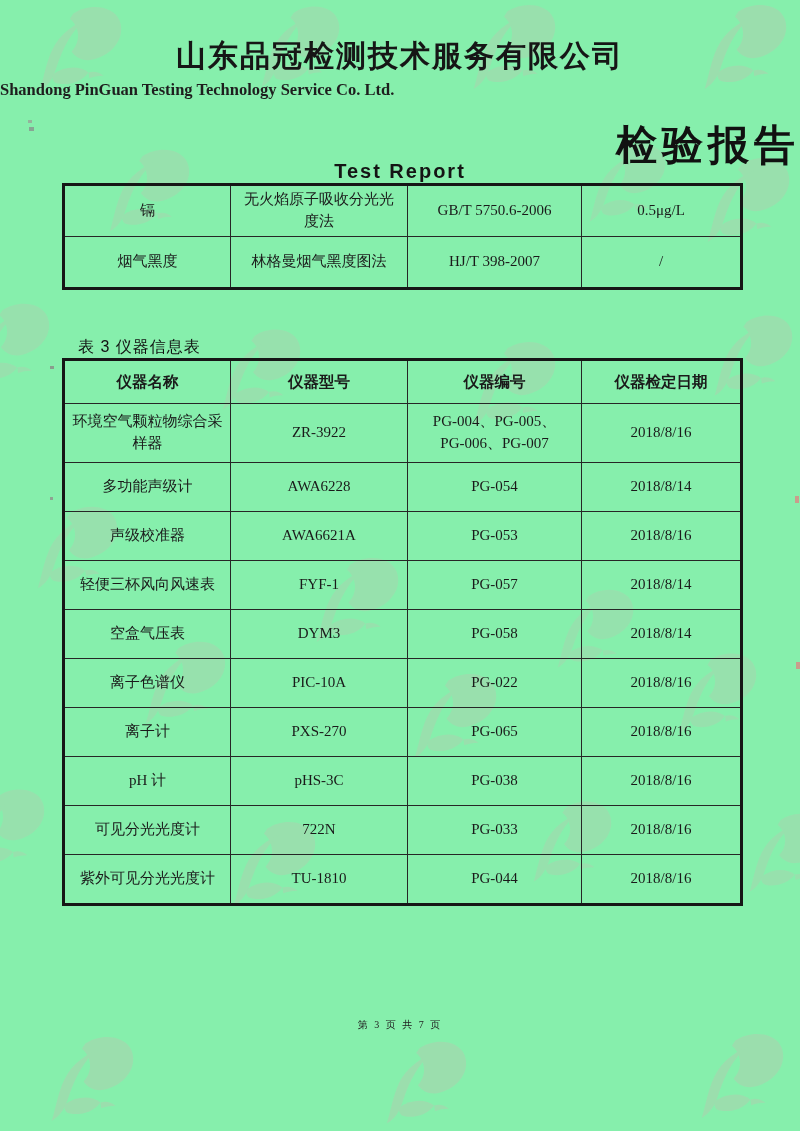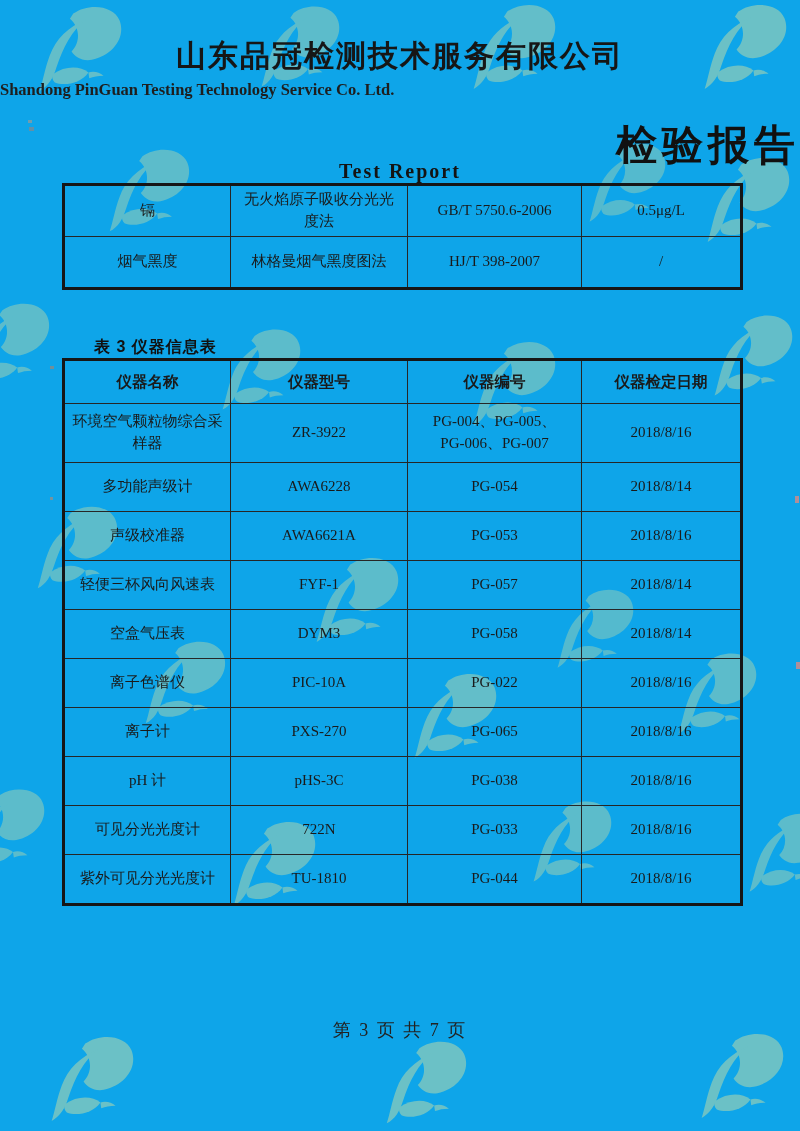--- a/index.html
+++ b/index.html
@@ -1,20 +1,20 @@
 <!DOCTYPE html>
 <html><head>
 <meta charset="utf-8">
 <style>
   html,body{margin:0;padding:0;background:#e8e8e6;}
   .page{
     position:relative;
     width:800px;height:1131px;
     margin:0 auto;
-    background:#0ea5e9;
+    background:#86efac;
     overflow:hidden;
     font-family:"Liberation Serif","DejaVu Serif",serif;
     color:#1c1c1c;
   }
   
   .wm{position:absolute;pointer-events:none;}
   
   .company-cn{
     position:absolute;top:36px;left:0;width:100%;
     text-align:center;font-size:30px;font-weight:bold;
@@ -29,21 +29,21 @@
   .title-cn{
     position:absolute;top:118px;left:0;width:100%;
     text-align:right;font-size:41px;font-weight:bold;
     letter-spacing:5px;color:#111;
     font-family:"Liberation Sans","DejaVu Sans",sans-serif;
   }
   .title-en{
     position:absolute;top:160px;left:0;width:100%;
     text-align:center;font-size:20px;font-weight:bold;
     letter-spacing:2px;color:#141414;
-    font-family:Liberation Serif, serif;
+    font-family:Liberation Sans, sans-serif;
   }
   
   table{border-collapse:collapse;table-layout:fixed;}
   .doc-table{
     position:absolute;left:62px;width:678px;
     border:3px solid #161616;
   }
   .doc-table td,.doc-table th{
     border:1.6px solid #262626;
     text-align:center;vertical-align:middle;
@@ -59,29 +59,28 @@
     font-family:Liberation Serif, serif;
   }
   .top-table{top:183px;}
   .top-table td{height:46px;}
   .main-table{top:358px;}
   .main-table .hdr th{height:38px;}
   .main-table td{height:44px;}
   .main-table .tall td{height:54px;}
   .table-caption{
     position:absolute;top:337px;left:78px;
-    font-size:16px;font-weight:bold;color:#111;
+    font-size:16px;font-weight:normal;color:#111;
     letter-spacing:1px;
     font-family:"Liberation Sans","DejaVu Sans",sans-serif;
-    margin-left:16px;
   }
   
   .page-footer{
     position:absolute;top:1018px;left:0;width:100%;
-    text-align:center;font-size:18px;color:#222;
+    text-align:center;font-size:10px;color:#222;
     letter-spacing:2px;
   }
   
   .speck{position:absolute;pointer-events:none;}
   .s1{left:50px;top:366px;width:4px;height:3px;background:#8a8a86;opacity:.8;}
   .s2{left:50px;top:497px;width:3px;height:3px;background:#90908c;opacity:.8;}
   .s3{left:28px;top:120px;width:4px;height:3px;background:#9a9a96;opacity:.7;}
   .s4{left:29px;top:127px;width:5px;height:4px;background:#88888a;opacity:.7;}
   .s5{left:795px;top:496px;width:4px;height:7px;background:#d98a85;opacity:.8;}
   .s6{left:796px;top:662px;width:4px;height:7px;background:#d98a85;opacity:.8;}

